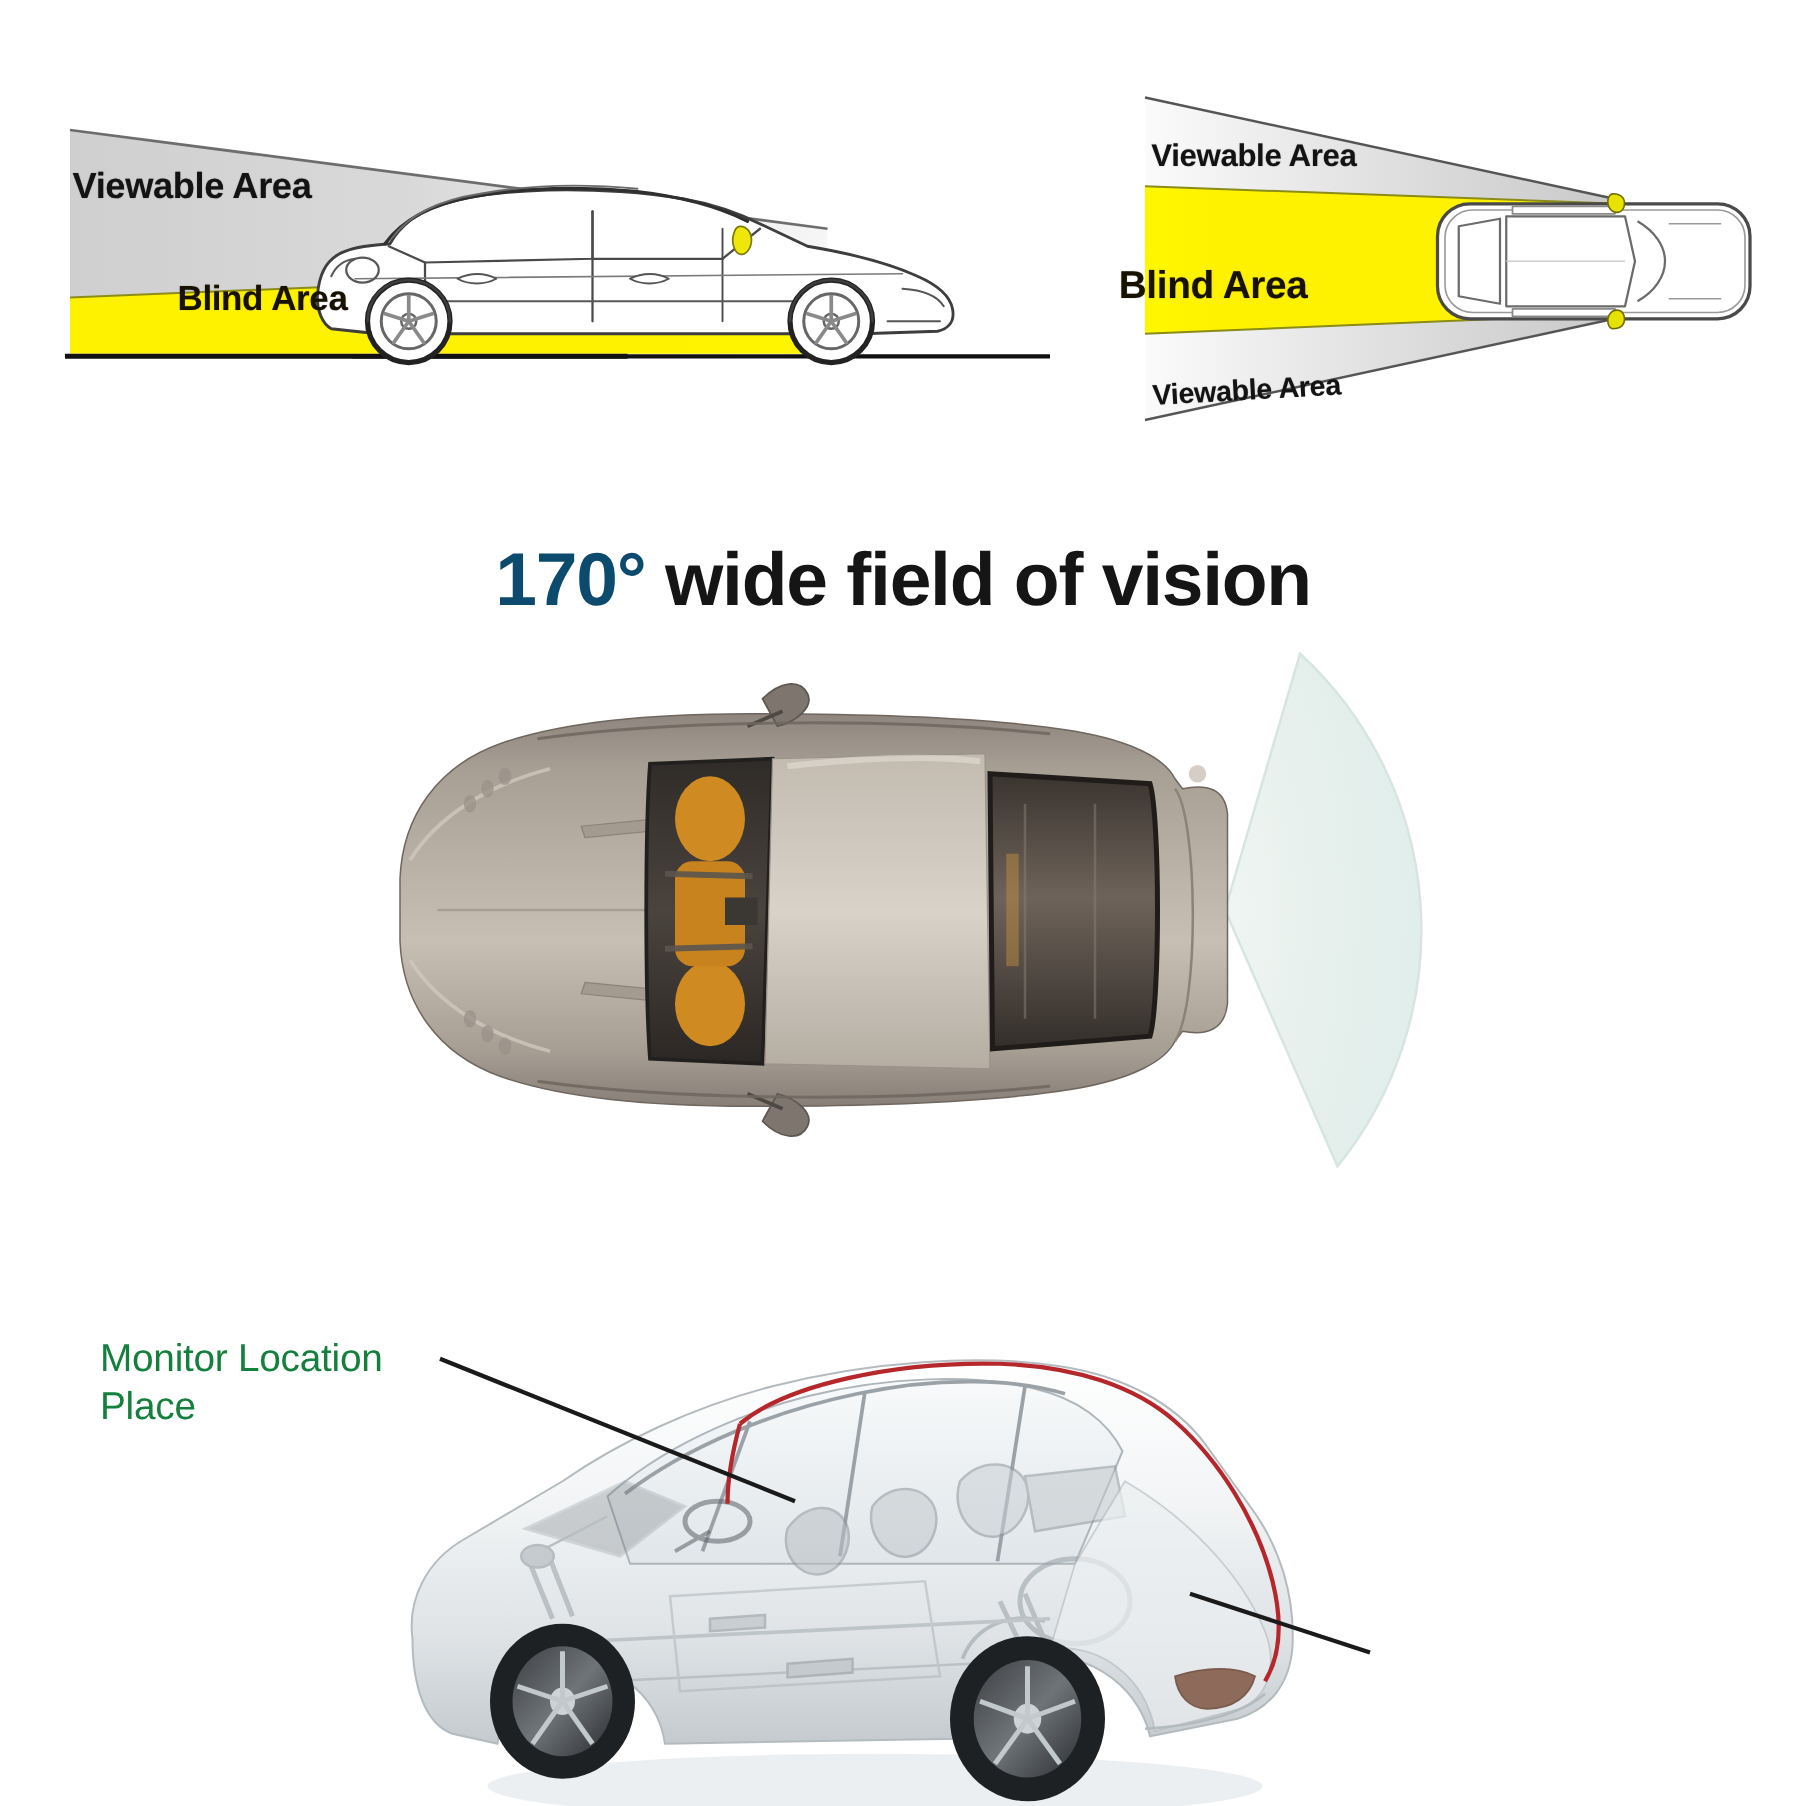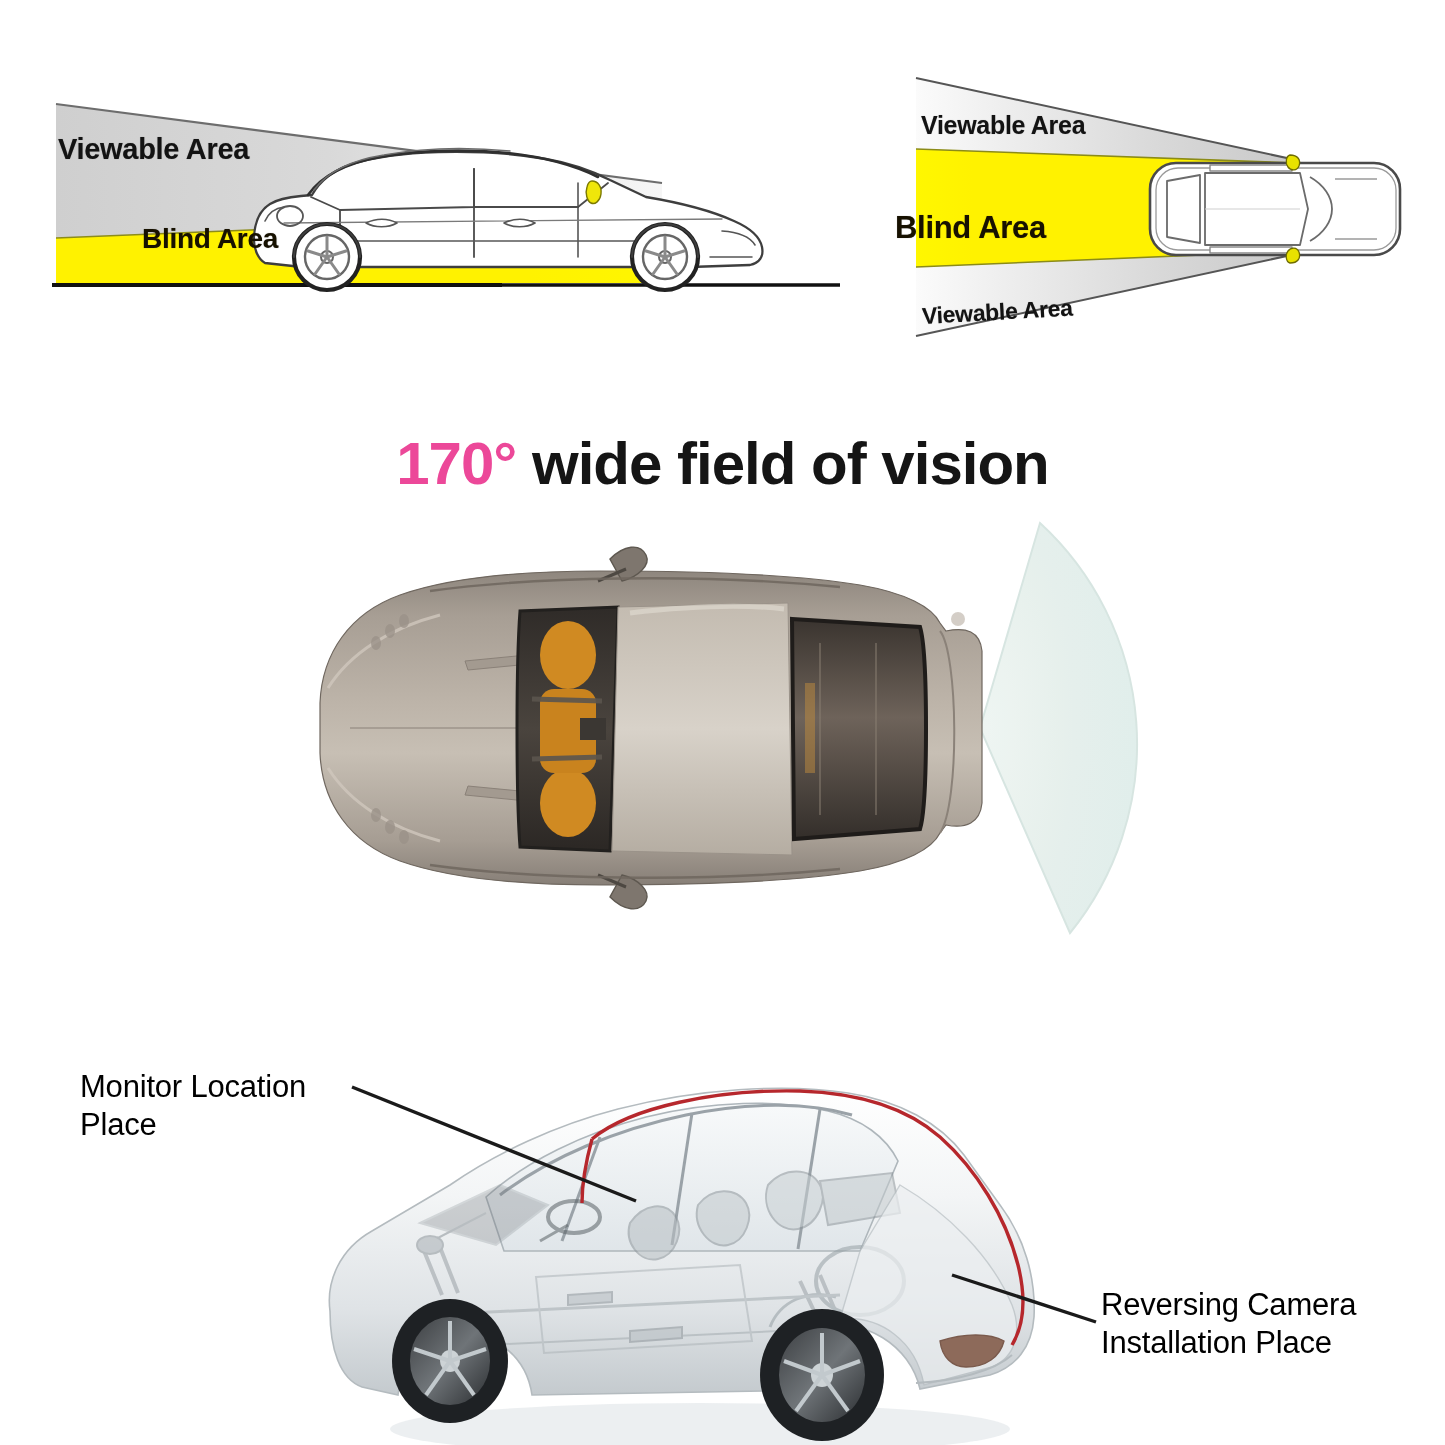--- a/index.html
+++ b/index.html
@@ -78,35 +78,35 @@
   #headline {
     position: absolute;
     left: 0; right: 0; top: 404px;
     text-align: center;
     font-size: 60px;
     font-weight: bold;
     color: #151515;
     letter-spacing: -1px;
     white-space: nowrap;
   }
-  #headline .deg { color: #ec4899; }
+  #headline .deg { color: #0c4a6e; }
 
   
   #midscene { left: 280px; top: 478px; width: 900px; height: 460px; }
   #midscene svg { display:block; width:100%; height:100%; }
 
   
   #botscene { left: 300px; top: 1020px; width: 790px; height: 420px; }
   #botscene svg { display:block; width:100%; height:100%; }
 
   .callout {
     position: absolute;
     font-size: 31px;
     line-height: 1.22;
-    color: #000000;
+    color: #15803d;
     font-weight: normal;
     white-space: pre-line;
     letter-spacing: -0.2px;
   }
   #callout-monitor { left: 80px; top: 1043px; }
   #callout-camera  { left: 1101px; top: 1261px; }
 
   .lead { position: absolute; pointer-events: none; }
 </style>
 </head>
@@ -538,16 +538,14 @@
     </svg>
   </div>
 
   <svg class="lead" style="left:0; top:0; width:1445px; height:1445px;" viewBox="0 0 1445 1445">
     <line x1="352" y1="1062" x2="636" y2="1176" stroke="#1a1a1a" stroke-width="3.4"></line>
     <line x1="1096" y1="1297" x2="952" y2="1250" stroke="#1a1a1a" stroke-width="3.4"></line>
   </svg>
 
   <div class="callout" id="callout-monitor">Monitor Location
 Place</div>
-  <div class="callout" id="callout-camera">Reversing Camera
-Installation Place</div>
 
 </div>
 
 </body></html>

